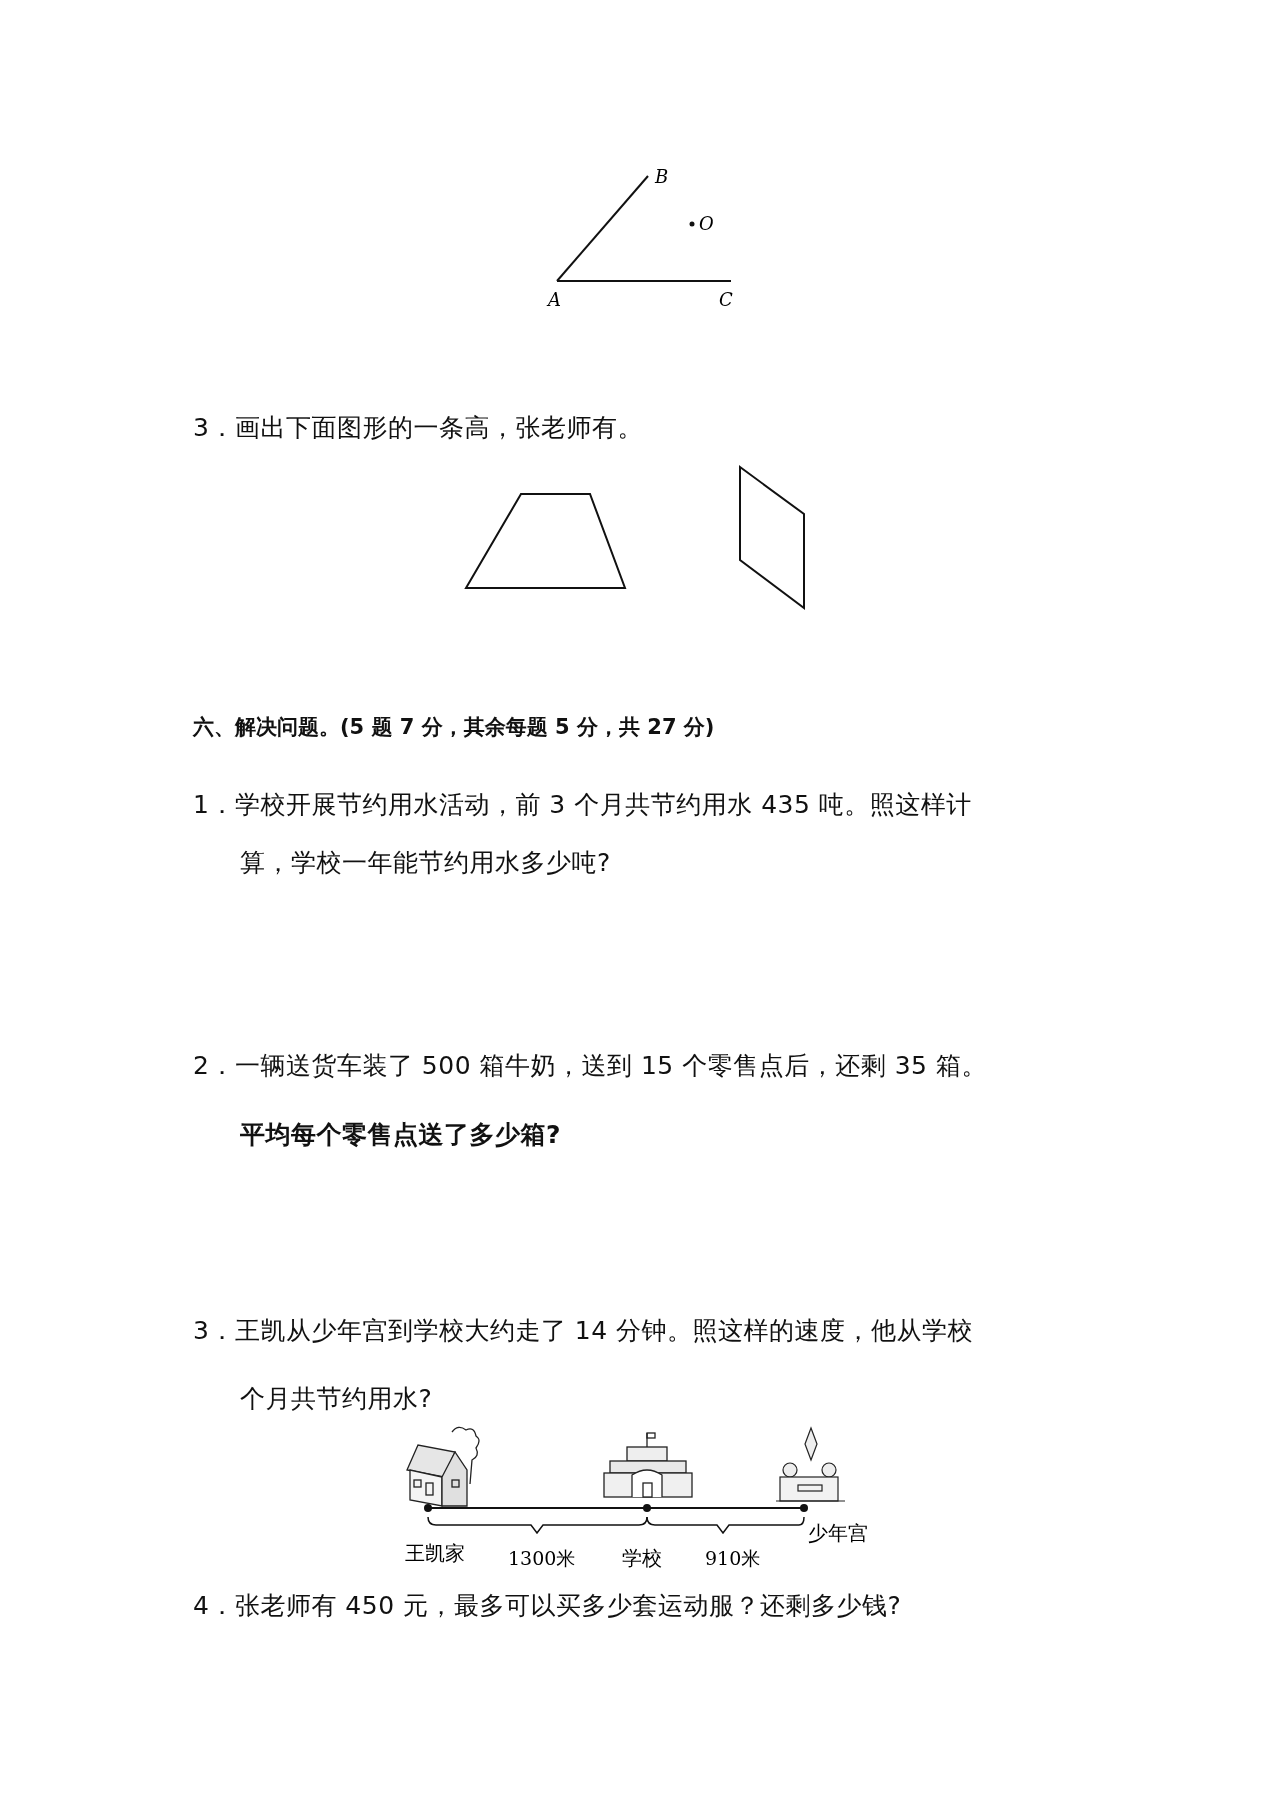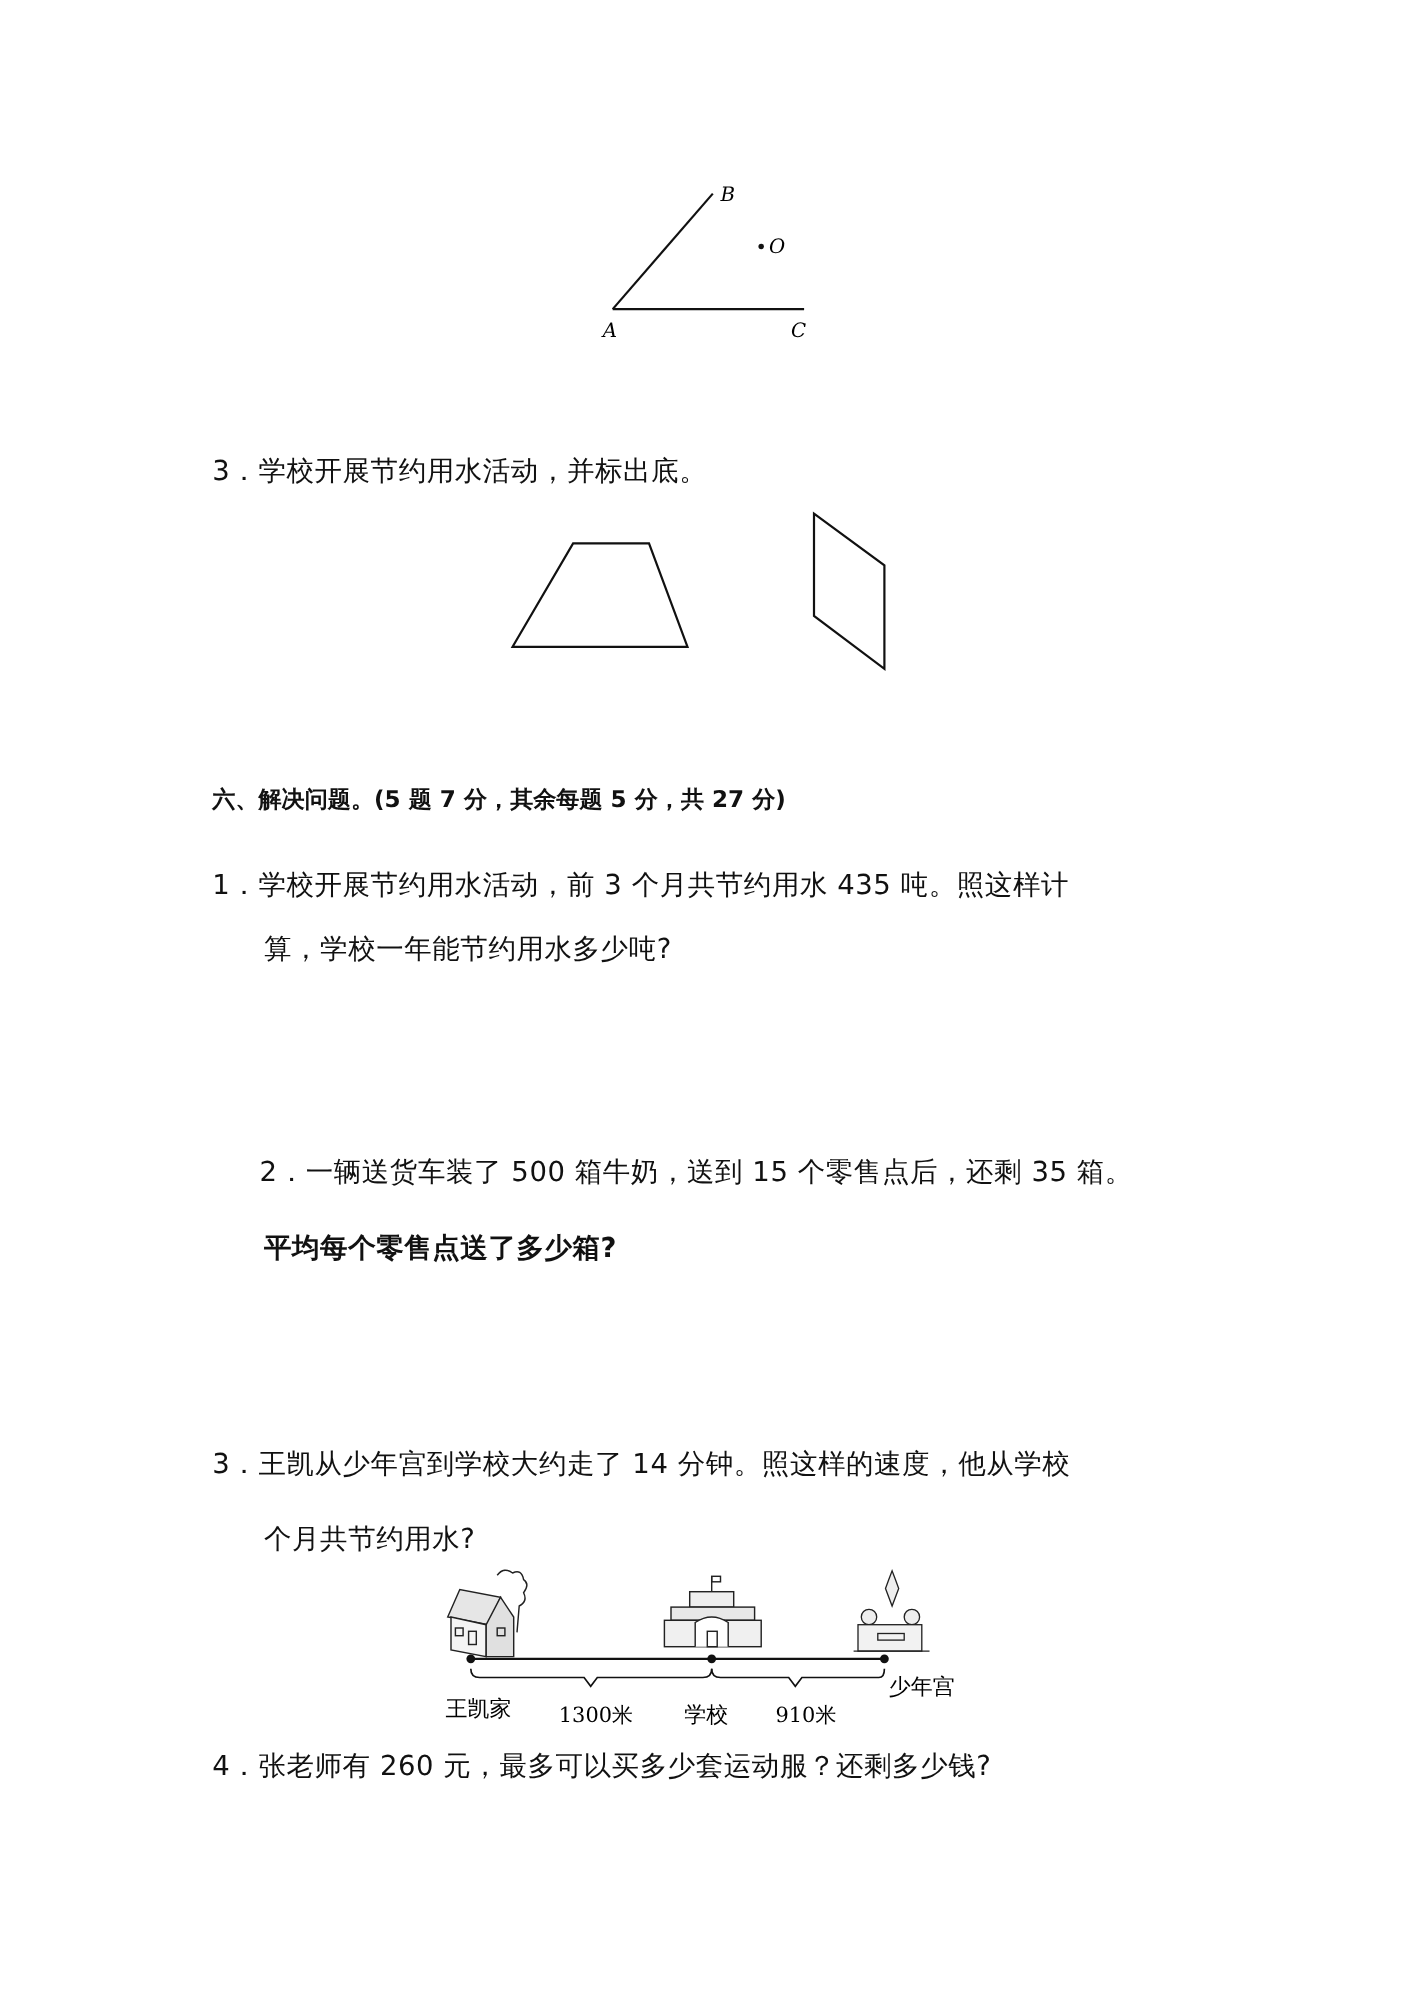--- a/index.html
+++ b/index.html
@@ -21,36 +21,36 @@
   <line x1="557" y1="281" x2="648" y2="176" stroke="#111" stroke-width="2"></line>
   <line x1="557" y1="281" x2="731" y2="281" stroke="#111" stroke-width="2"></line>
   <circle cx="692" cy="224" r="2.5" fill="#111"></circle>
   <text class="ital" x="655" y="183" font-size="18">B</text>
   <text class="ital" x="699" y="230" font-size="18">O</text>
   <text class="ital" x="548" y="306" font-size="18">A</text>
   <text class="ital" x="719" y="306" font-size="18">C</text>
 </svg>
 
 <div class="abs q-text" style="left:193px;top:411px;">
-  <span>3．</span><span>学校开展节约用水活动，并标出底。</span>
+  <span>3．</span><span>画出下面图形的一条高，张老师有。</span>
 </div>
 
 <svg class="abs" style="left:0;top:450px" width="1280" height="180" viewBox="0 450 1280 180">
   <polygon points="466,588 521,494 590,494 625,588" fill="none" stroke="#111" stroke-width="2"></polygon>
   <polygon points="740,467 804,514 804,608 740,560" fill="none" stroke="#111" stroke-width="2"></polygon>
 </svg>
 
 <div class="abs section-title" style="left:193px;top:710px;">六、解决问题。(5 题 7 分，其余每题 5 分，共 27 分)</div>
 
 <div class="abs q-text" style="left:193px;top:776px;margin-top:12px;">
   <span>1．</span><span>学校开展节约用水活动，前 3 个月共节约用水 435 吨。照这样计</span>
 </div>
 <div class="abs q-text" style="left:240px;top:846px;">算，学校一年能节约用水多少吨?</div>
 
-<div class="abs q-text" style="left:193px;top:1049px;margin-left:43px;">
+<div class="abs q-text" style="left:193px;top:1049px;">
   <span>2．</span><span>一辆送货车装了 500 箱牛奶，送到 15 个零售点后，还剩 35 箱。</span>
 </div>
 <div class="abs q-text" style="left:240px;top:1118px;font-weight:bold;">平均每个零售点送了多少箱?</div>
 
 <div class="abs q-text" style="left:193px;top:1314px;text-align:center;">
   <span>3．</span><span>王凯从少年宫到学校大约走了 14 分钟。照这样的速度，他从学校</span>
 </div>
 <div class="abs q-text" style="left:240px;top:1382px;">个月共节约用水?</div>
 
 <svg class="abs" style="left:0;top:1420px" width="1280" height="150" viewBox="0 1420 1280 150">
@@ -93,14 +93,14 @@
   <path d="M647,1517 q0,8 8,8 h62 l6,8 l6,-8 h70 q5,0 5,-8" fill="none" stroke="#111" stroke-width="1.5"></path>
 
   <text x="405" y="1560" font-size="20">王凯家</text>
   <text x="508" y="1565" font-size="19">1300米</text>
   <text x="622" y="1565" font-size="20">学校</text>
   <text x="705" y="1565" font-size="19">910米</text>
   <text x="808" y="1540" font-size="20">少年宫</text>
 </svg>
 
 <div class="abs q-text" style="left:193px;top:1589px;">
-  <span>4．</span><span>张老师有 260 元，最多可以买多少套运动服？还剩多少钱?</span>
+  <span>4．</span><span>张老师有 450 元，最多可以买多少套运动服？还剩多少钱?</span>
 </div>
 
 </body></html>

